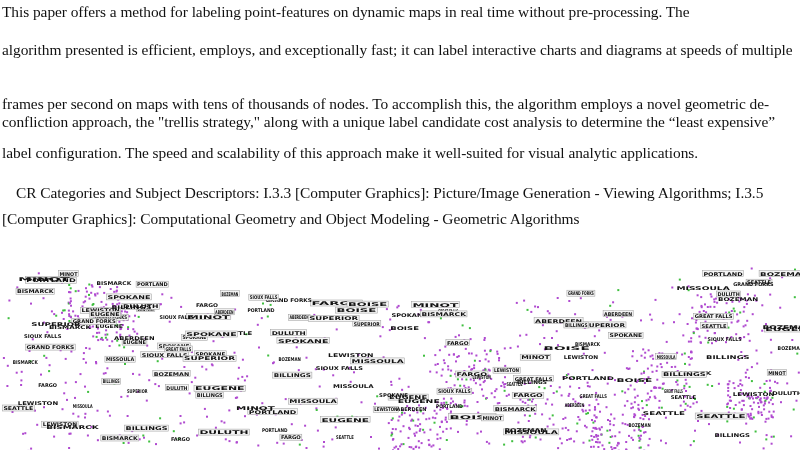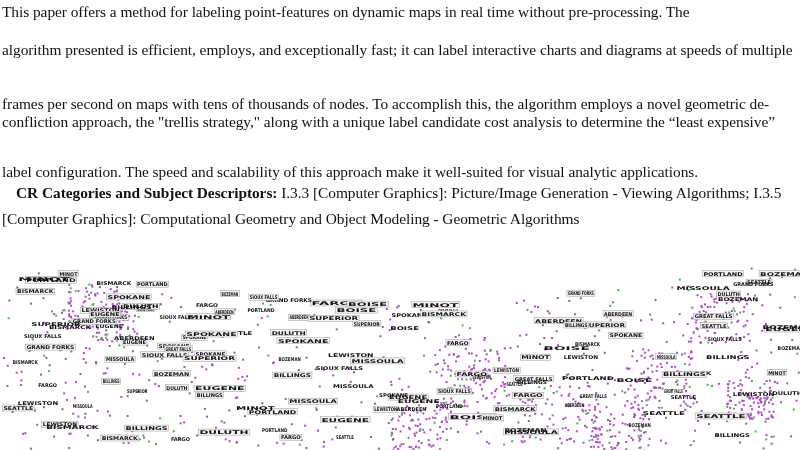--- a/index.html
+++ b/index.html
@@ -1,31 +1,31 @@
 <!DOCTYPE html>
 <html><head>
 <meta charset="utf-8">
 <style>
   html, body { margin: 0; padding: 0; background: #ffffff; }
   body { width: 800px; height: 450px; overflow: hidden; position: relative; font-family: "Liberation Serif", "DejaVu Serif", serif; color: #111; }
   .abstract { position: absolute; left: 2px; top: 0; width: 796px; }
   .line { position: absolute; left: 0; white-space: nowrap; font-size: 15.4px; line-height: 18px; letter-spacing: -0.05px; }
-  .bold { font-weight: bold; }
+  .bold { font-weight: normal; }
   .figure { position: absolute; left: 0; top: 258px; width: 800px; height: 192px; }
   .figure svg { display: block; }
 </style>
 </head>
 <body>
 
 <div class="abstract">
   <div class="line" style="top:3px">This paper offers a method for labeling point-features on dynamic maps in real time without pre-processing. The</div>
   <div class="line" style="top:41px">algorithm presented is efficient, employs, and exceptionally fast; it can label interactive charts and diagrams at speeds of multiple</div>
   <div class="line" style="top:95px">frames per second on maps with tens of thousands of nodes. To accomplish this, the algorithm employs a novel geometric de-</div>
   <div class="line" style="top:113px">confliction approach, the "trellis strategy," along with a unique label candidate cost analysis to determine the “least expensive”</div>
-  <div class="line" style="top:163px">label configuration. The speed and scalability of this approach make it well-suited for visual analytic applications.</div>
+  <div class="line" style="top:144px">label configuration. The speed and scalability of this approach make it well-suited for visual analytic applications.</div>
   <div class="line" style="top:184px; left:14px">
     <span class="bold">CR Categories and Subject Descriptors:</span><span> I.3.3 [Computer Graphics]: Picture/Image Generation - Viewing Algorithms; I.3.5</span>
   </div>
   <div class="line" style="top:210px">[Computer Graphics]: Computational Geometry and Object Modeling - Geometric Algorithms</div>
 </div>
 
 <div class="figure">
   <svg id="mapsvg" width="800" height="192" viewBox="0 0 800 192">
       <rect x="243.9" y="121.4" width="2" height="2" fill="#b04ad0"></rect>
       <rect x="543.6" y="129.2" width="2" height="2" fill="#3fbf3f"></rect>

